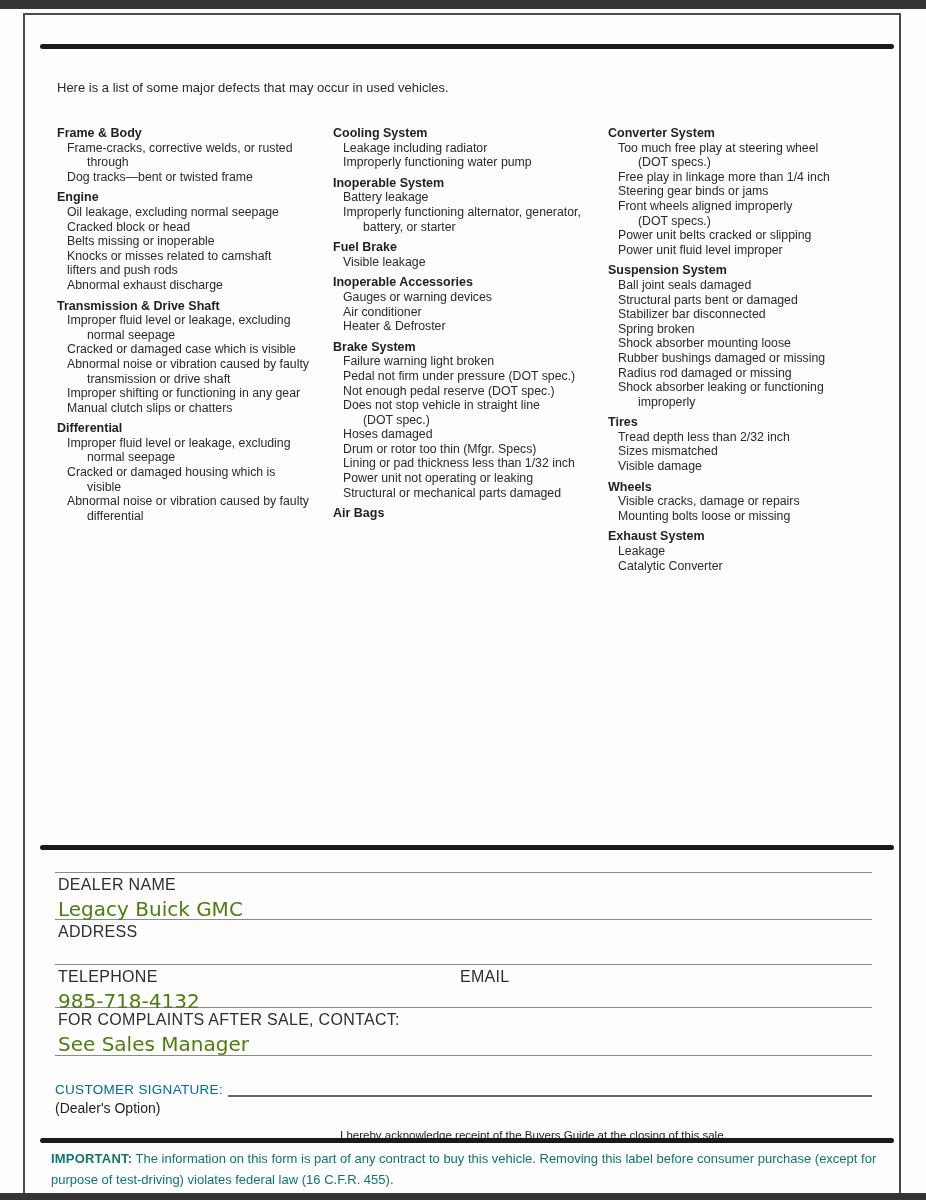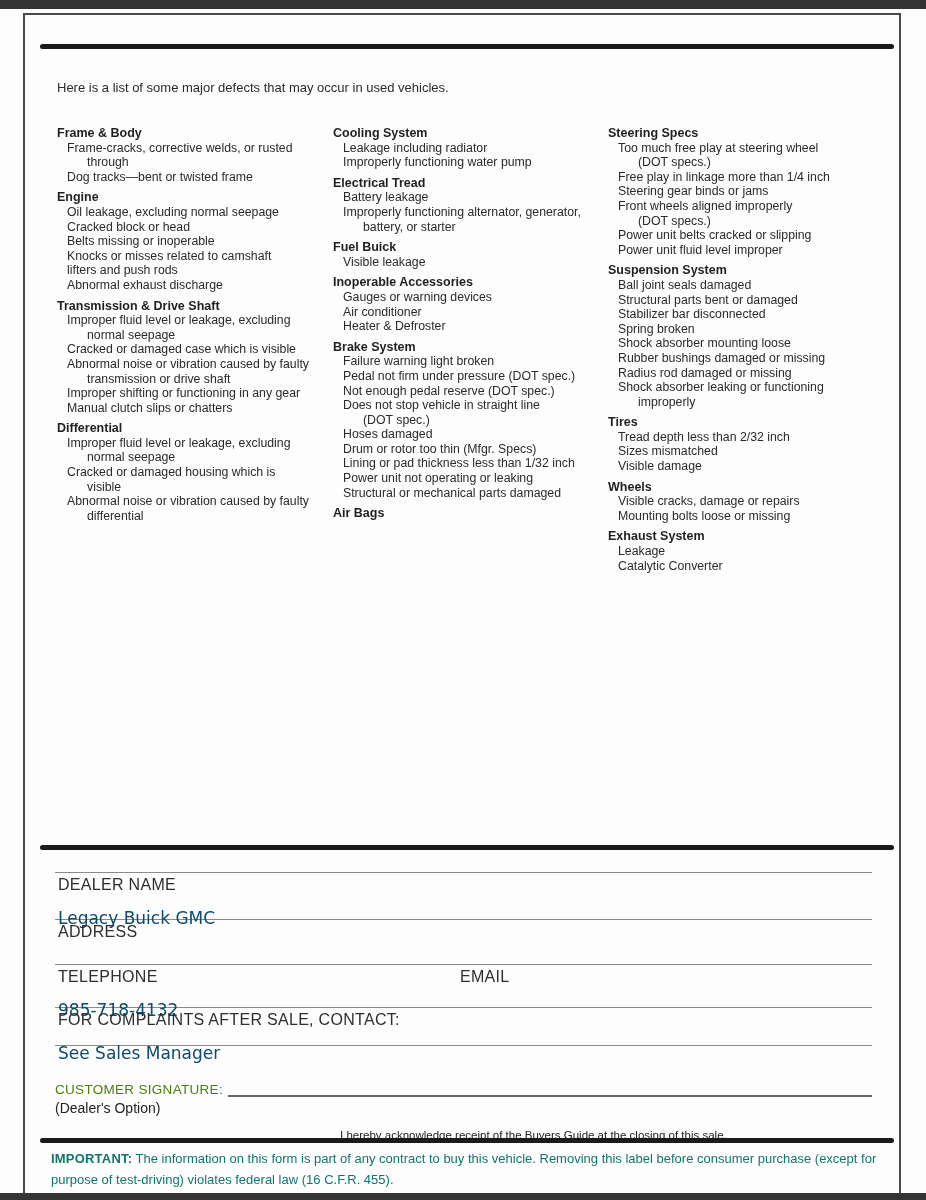--- a/index.html
+++ b/index.html
@@ -27,29 +27,29 @@
   .sec-title { font-weight:bold; font-size:12.5px; line-height:14.6px; color:#1f1f1f; }
   .line { font-size:12.3px; line-height:14.6px; color:#2a2a2a; }
   .ind1 { padding-left:10px; }
   .ind2 { padding-left:30px; }
 
   .dealer-fields { position:absolute; left:55px; top:872px; width:817px; }
   .field-row { border-top:1px solid #8a8a8a; padding:3px 0 0 3px; }
   .row-name  { height:47px; }
   .row-addr  { height:45px; }
   .row-tel   { height:43px; display:flex; }
-  .row-compl { height:39px; border-bottom:1px solid #8a8a8a; }
+  .row-compl { height:49px; border-bottom:1px solid #8a8a8a; }
   .tel-left  { width:402px; }
   .tel-right { flex:1; }
   .field-label { font-size:16px; color:#2e2e2e; letter-spacing:0.3px; }
-  .field-value { font-family:"DejaVu Sans", sans-serif; font-size:17px; color:#0c4a6e; margin-top:14px; white-space:nowrap; }
+  .field-value { font-family:"DejaVu Sans", sans-serif; font-size:20px; color:#4d7c0f; margin-top:3px; white-space:nowrap; }
 
   .signature-block { position:absolute; left:55px; top:1082px; width:817px; }
   .sig-row { display:flex; align-items:flex-end; }
-  .sig-label { font-size:13.5px; letter-spacing:0.3px; color:#4d7c0f; white-space:nowrap; }
+  .sig-label { font-size:13.5px; letter-spacing:0.3px; color:#0369a1; white-space:nowrap; }
   .sig-line { flex:1; border-bottom:2px solid #666; height:15px; margin-left:5px; }
   .sig-sub { position:relative; margin-top:3px; height:16px; }
   .dealer-option { position:absolute; left:0; top:0; font-size:14px; color:#222; }
   .ack-text { position:absolute; left:285px; top:1px; font-size:11.5px; color:#222;margin-top:28px; }
 
   .important { position:absolute; left:51px; top:1149px; width:856px;
                font-size:13px; line-height:20.5px; color:#0f766e; }
   .important b { letter-spacing:0.2px; }
 </style>
 </head>
@@ -101,27 +101,27 @@
           <div class="line ind2">differential</div>
         </div>
       </div>
     <div class="col col2">
         <div class="section">
           <div class="sec-title">Cooling System</div>
           <div class="line ind1">Leakage including radiator</div>
           <div class="line ind1">Improperly functioning water pump</div>
         </div>
         <div class="section">
-          <div class="sec-title">Electrical Tread</div>
+          <div class="sec-title">Inoperable System</div>
           <div class="line ind1">Battery leakage</div>
           <div class="line ind1">Improperly functioning alternator, generator,</div>
           <div class="line ind2">battery, or starter</div>
         </div>
         <div class="section">
-          <div class="sec-title">Fuel Buick</div>
+          <div class="sec-title">Fuel Brake</div>
           <div class="line ind1">Visible leakage</div>
         </div>
         <div class="section">
           <div class="sec-title">Inoperable Accessories</div>
           <div class="line ind1">Gauges or warning devices</div>
           <div class="line ind1">Air conditioner</div>
           <div class="line ind1">Heater &amp; Defroster</div>
         </div>
         <div class="section">
           <div class="sec-title">Brake System</div>
@@ -135,21 +135,21 @@
           <div class="line ind1">Lining or pad thickness less than 1/32 inch</div>
           <div class="line ind1">Power unit not operating or leaking</div>
           <div class="line ind1">Structural or mechanical parts damaged</div>
         </div>
         <div class="section">
           <div class="sec-title">Air Bags</div>
         </div>
       </div>
     <div class="col col3">
         <div class="section">
-          <div class="sec-title">Steering Specs</div>
+          <div class="sec-title">Converter System</div>
           <div class="line ind1">Too much free play at steering wheel</div>
           <div class="line ind2">(DOT specs.)</div>
           <div class="line ind1">Free play in linkage more than 1/4 inch</div>
           <div class="line ind1">Steering gear binds or jams</div>
           <div class="line ind1">Front wheels aligned improperly</div>
           <div class="line ind2">(DOT specs.)</div>
           <div class="line ind1">Power unit belts cracked or slipping</div>
           <div class="line ind1">Power unit fluid level improper</div>
         </div>
         <div class="section">

